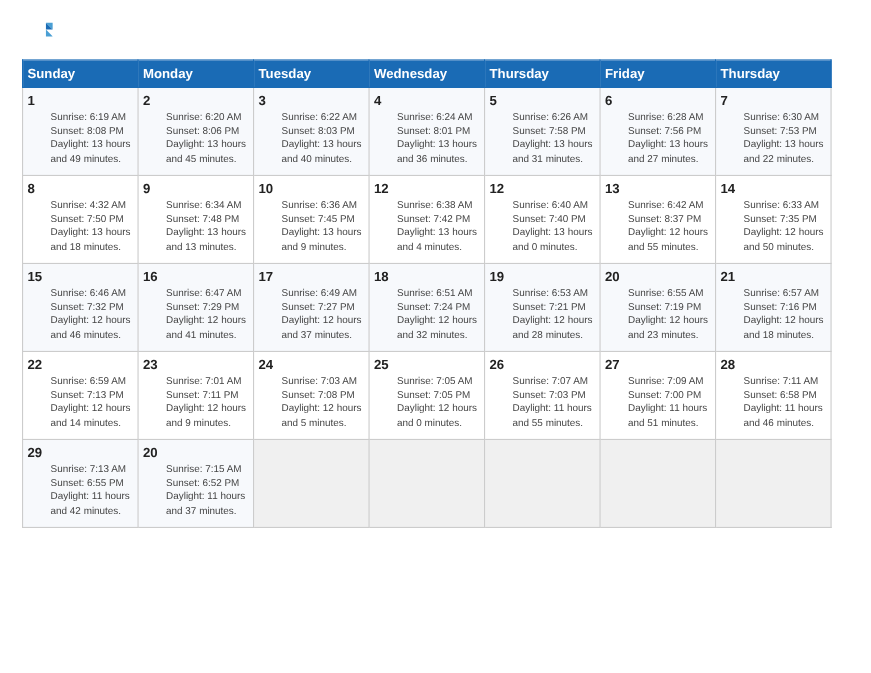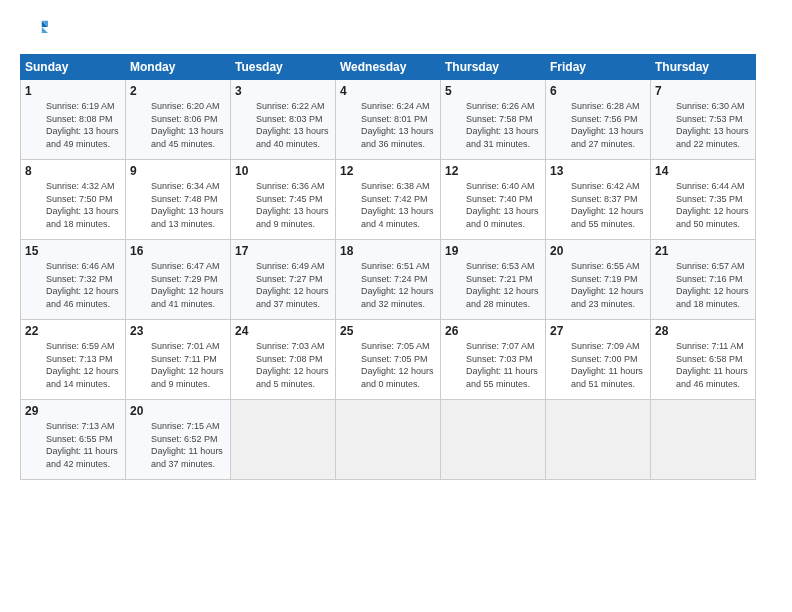--- a/index.html
+++ b/index.html
@@ -239,21 +239,21 @@
             <div class="day-info">
               <div>Sunrise: 6:42 AM</div>
               <div>Sunset: 8:37 PM</div>
               <div>Daylight: 12 hours</div>
               <div>and 55 minutes.</div>
             </div>
           </td>
           <td>
             <span class="day-num">14</span>
             <div class="day-info">
-              <div>Sunrise: 6:44 AM</div>
+              <div>Sunrise: 6:33 AM</div>
               <div>Sunset: 7:35 PM</div>
               <div>Daylight: 12 hours</div>
               <div>and 50 minutes.</div>
             </div>
           </td>
         </tr>
         <tr>
           <td>
             <span class="day-num">15</span>
             <div class="day-info">

